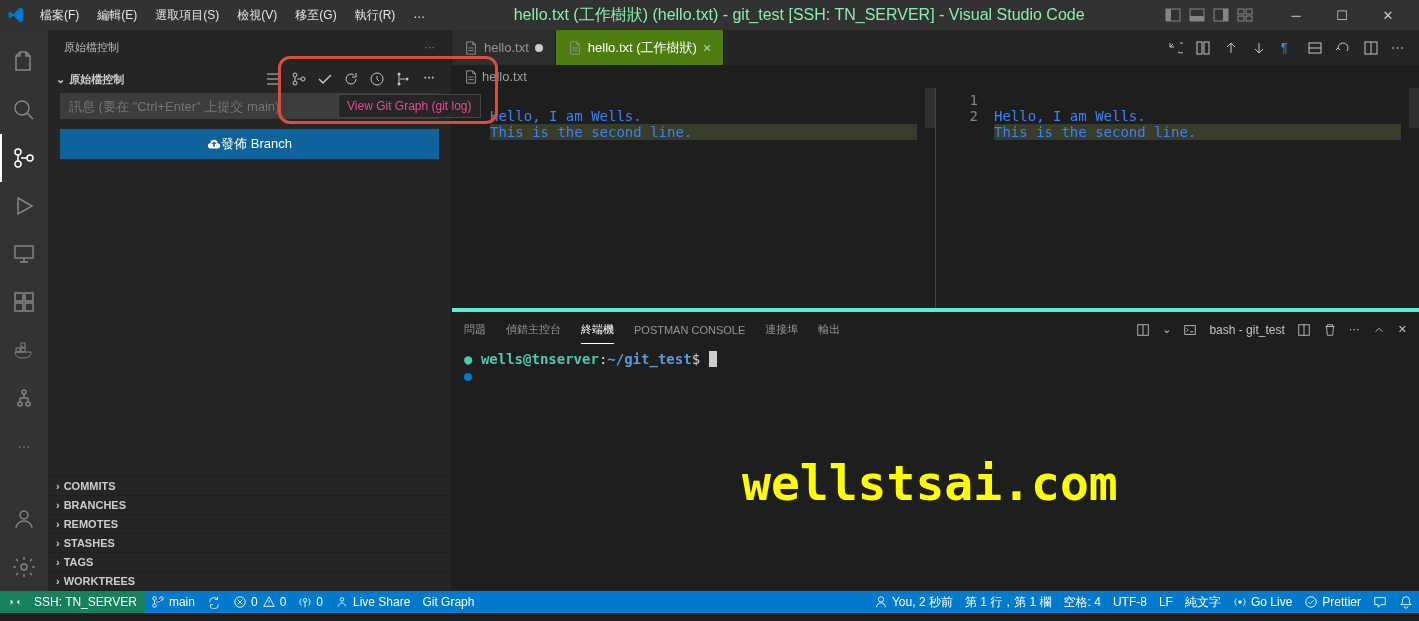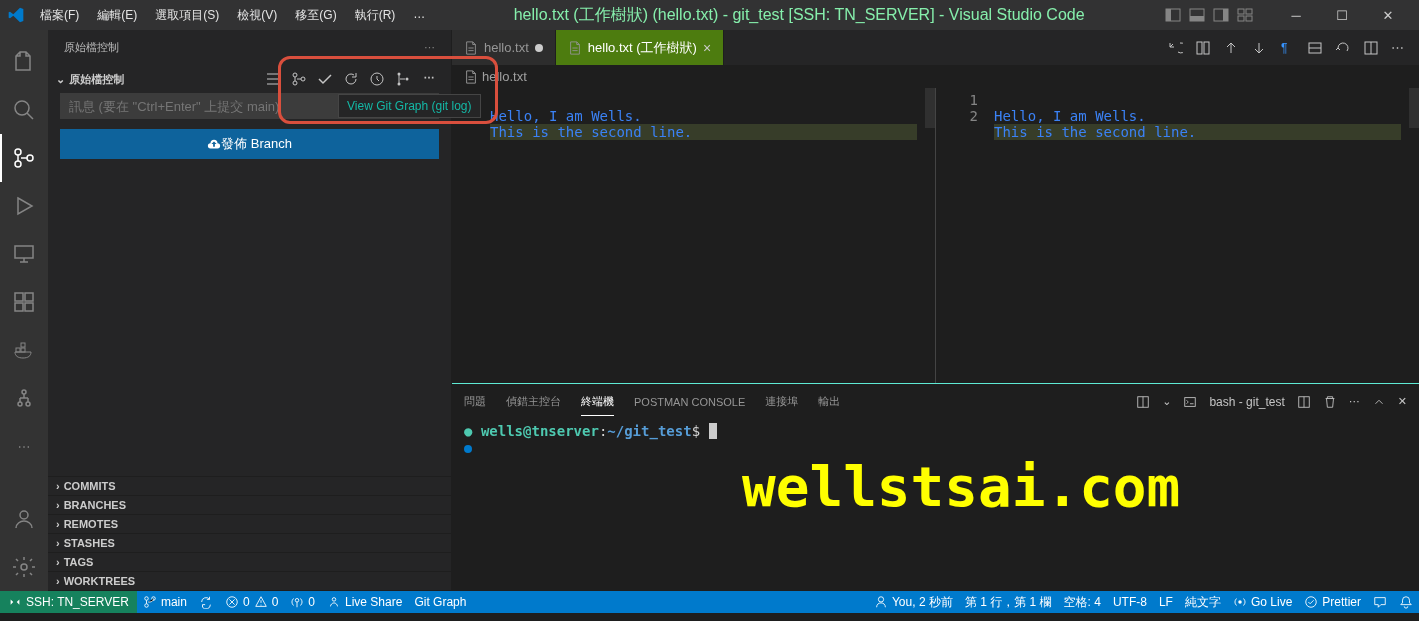--- a/index.html
+++ b/index.html
@@ -143,21 +143,21 @@
   display: flex;
   align-items: center;
   justify-content: center;
 }
 .tooltip {
   position: absolute;
   background: #252526;
   border: 1px solid #454545;
   padding: 4px 8px;
   font-size: 12px;
-  color: #14b8a6;
+  color: #ec4899;
   white-space: nowrap;
   z-index: 100;
 }
 .highlight-box {
   position: absolute;
   border: 3px solid #d94f3d;
   border-radius: 12px;
   pointer-events: none;
   z-index: 50;
 }
@@ -273,23 +273,23 @@
   background: #1e1e1e;
   position: relative;
 }
 .minimap-slider {
   position: absolute;
   top: 0; left: 0; right: 0;
   height: 40px;
   background: rgba(121,121,121,0.2);
 }
 .panel {
-  height: 208px;
+  height: 283px;
   background: #1e1e1e;
-  border-top: 1px solid #5eead4;
+  border-top: 4px solid #5eead4;
   display: flex;
   flex-direction: column;
 }
 .panel-tabs {
   display: flex;
   align-items: center;
   padding: 0 12px;
   height: 35px;
   gap: 20px;
   font-size: 11px;
@@ -328,40 +328,40 @@
 }
 .term-dot {
   width: 8px; height: 8px;
   border-radius: 50%;
   background: #007acc;
   margin-top: 6px;
 }
 .watermark {
   position: absolute;
   color: #ffff00;
-  font-size: 56px;
+  font-size: 48px;
   font-weight: bold;
-  bottom: 72px;
+  bottom: 80px;
   left: 290px;
 }
 .statusbar {
   height: 22px;
   background: #007acc;
   display: flex;
   align-items: center;
   color: #ffffff;
   font-size: 12px;
 }
 .status-remote {
   background: #16825d;
   padding: 0 8px;
   height: 100%;
   display: flex;
   align-items: center;
-  gap: 4px;
+  gap: 12px;
 }
 .status-item {
   padding: 0 6px;
   display: flex;
   align-items: center;
   gap: 4px;
 }
 .status-spacer { flex: 1; }
 svg { display: block; }
 .icon-sm { width: 14px; height: 14px; }

